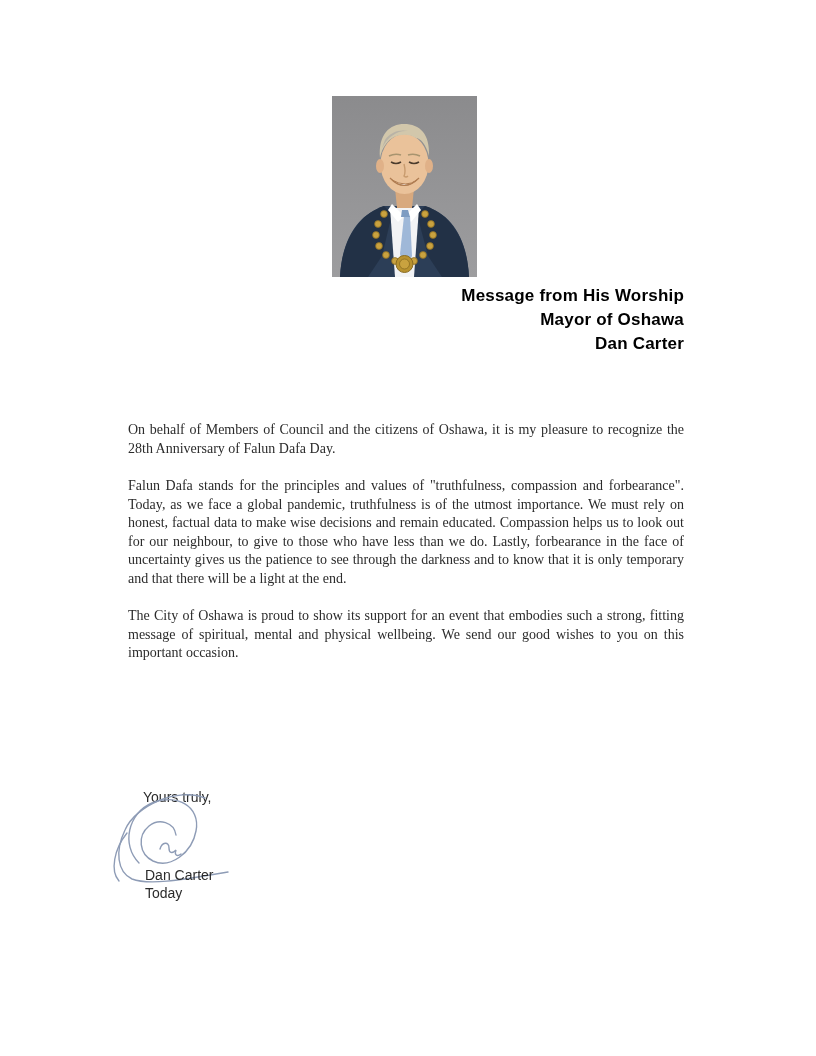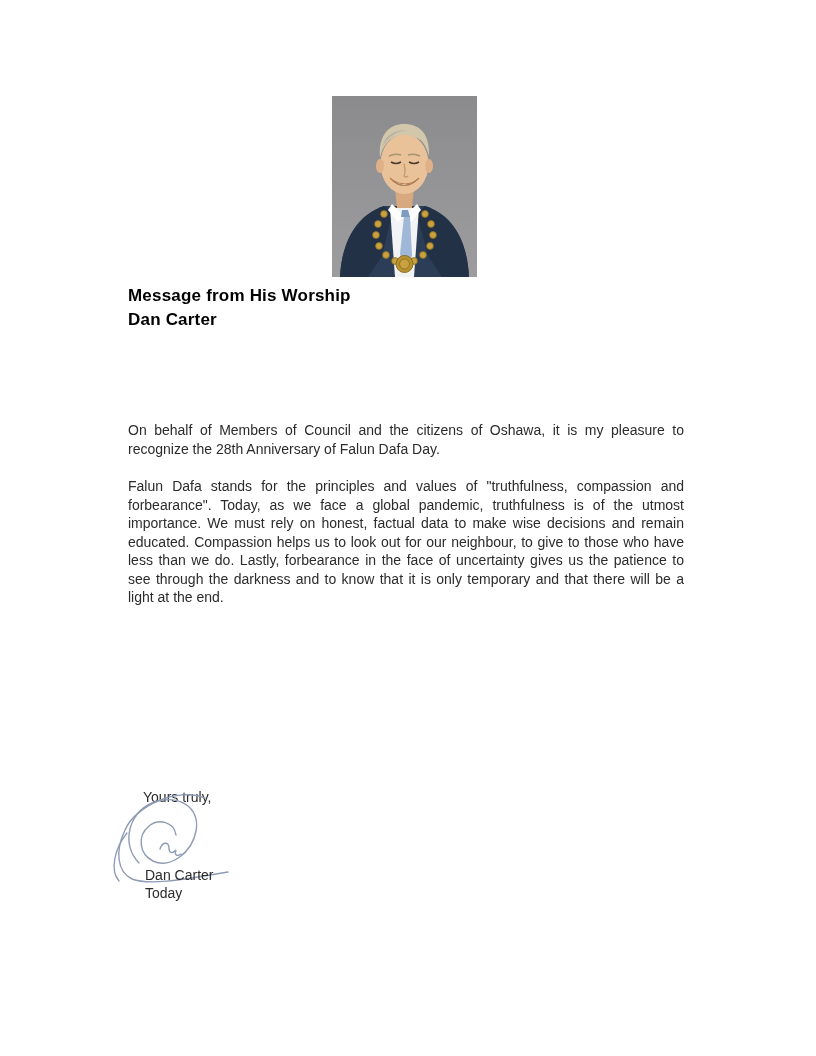--- a/index.html
+++ b/index.html
@@ -22,37 +22,38 @@
     height: 181px;
   }
   .photo svg { display: block; width: 100%; height: 100%; }
 
   
   .heading {
     position: absolute;
     left: 128px;
     top: 284px;
     width: 556px;
-    text-align: left;
+    text-align: right;
     font-weight: 700;
     font-size: 17px;
     line-height: 24px;
     color: #000000;
     letter-spacing: 0.2px;
   }
 
   
   .letter-body {
     position: absolute;
     left: 128px;
     top: 421px;
     width: 556px;
     font-size: 14px;
     line-height: 18.5px;
     text-align: justify;
+    font-family: Liberation Serif, serif;
   }
   .letter-body p { margin: 0 0 19px 0; }
 
   
   .salutation {
     position: absolute;
     left: 143px;
     top: 788px;
     font-size: 14px;
     line-height: 18px;
@@ -135,26 +136,28 @@
       <circle cx="82" cy="165" r="3.4"></circle>
     </g>
 
     <circle cx="72.5" cy="168" r="8.5" fill="#b8922f" stroke="#8a6c22" stroke-width="1"></circle>
     <circle cx="72.5" cy="168" r="5" fill="#c9a23f" stroke="#8a6c22" stroke-width="0.8"></circle>
   </svg>
 </div>
 
 <div class="heading">
   <div>Message from His Worship</div>
+  <div>Mayor of Oshawa</div>
   <div>Dan Carter</div>
 </div>
 
 <div class="letter-body">
   <p>On behalf of Members of Council and the citizens of Oshawa, it is my pleasure to recognize the 28th Anniversary of Falun Dafa Day.</p>
   <p>Falun Dafa stands for the principles and values of "truthfulness, compassion and forbearance".  Today, as we face a global pandemic, truthfulness is of the utmost importance.  We must rely on honest, factual data to make wise decisions and remain educated.  Compassion helps us to look out for our neighbour, to give to those who have less than we do.  Lastly, forbearance in the face of uncertainty gives us the patience to see through the darkness and to know that it is only temporary and that there will be a light at the end.</p>
+  <p>The City of Oshawa is proud to show its support for an event that embodies such a strong, fitting message of spiritual, mental and physical wellbeing.  We send our good wishes to you on this important occasion.</p>
 </div>
 
 <div class="salutation">Yours truly,</div>
 
 <div class="signature">
   <svg viewBox="0 0 128 100" xmlns="http://www.w3.org/2000/svg">
     <g stroke="#8e9cb6" stroke-width="1.4" fill="none" stroke-linecap="round">
 
       <path d="M 97,6 C 70,-5 28,13 17,38 C 7,59 9,80 24,87 C 42,94 78,87 120,80"></path>
 

